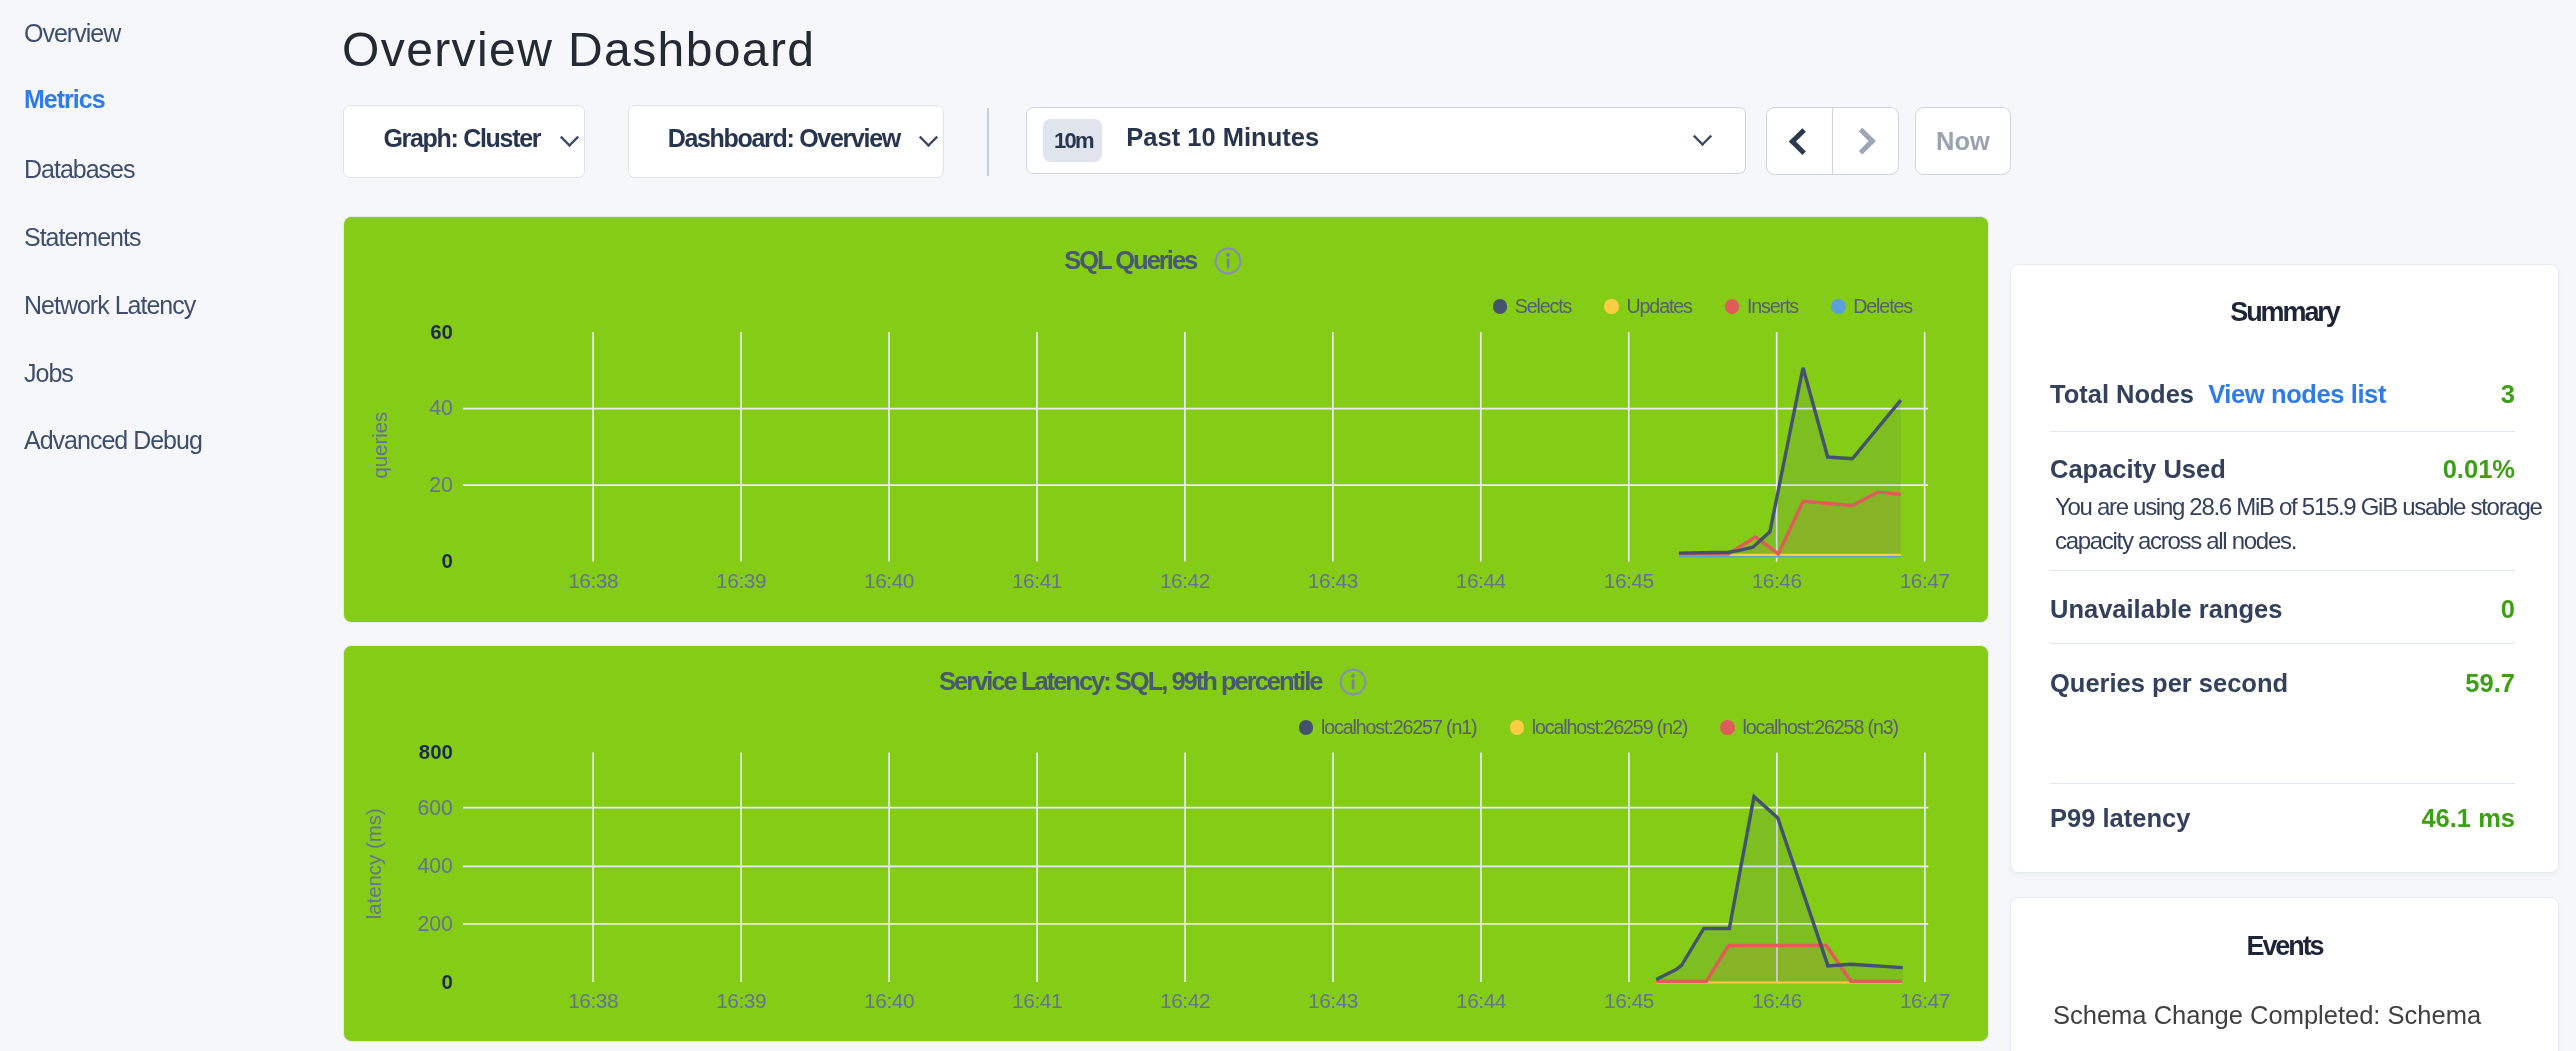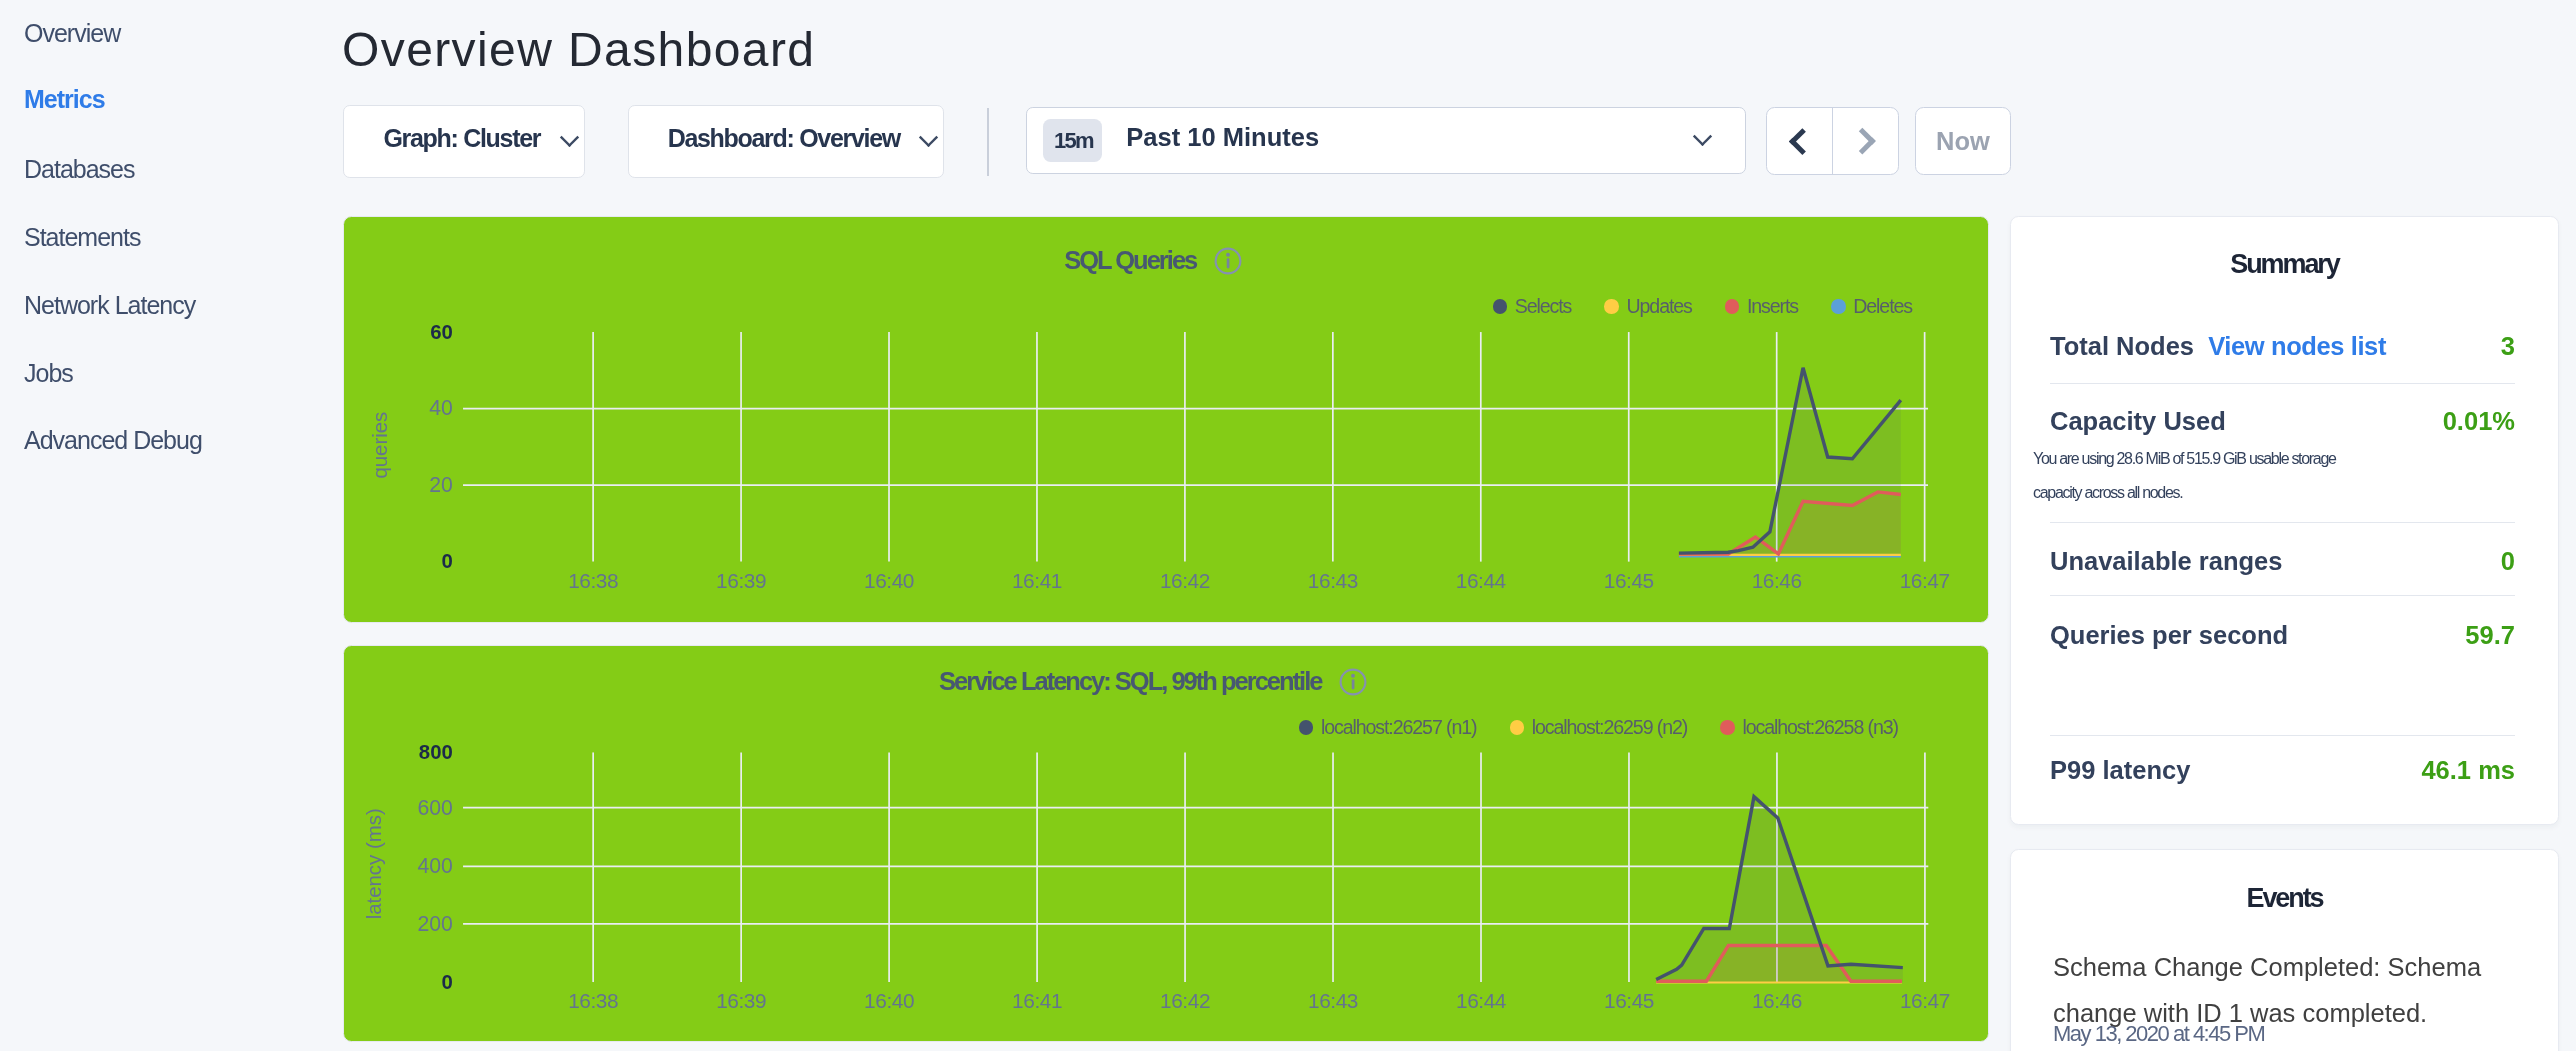--- a/index.html
+++ b/index.html
@@ -29,27 +29,27 @@
 
 .panel { position:absolute; left:343px; width:1646px; background:#84cc16; border:1.7px solid #e6eaf1; border-radius:8.5px; }
 #chart1 { top:216px; height:407px; }
 #chart2 { top:645px; height:397px; }
 .ctitle { position:absolute; width:100%; text-align:center; font-size:25.5px; letter-spacing:-2px; font-weight:bold; color:#475872; padding-right:25.5px; }
 .ctitle .ic { display:inline-block; vertical-align:-6px; margin-left:18px; }
 .legend { position:absolute; right:76px; display:flex; gap:33px; align-items:center; }
 .legend .it { display:flex; align-items:center; font-size:19.6px; letter-spacing:-1.1px; color:#575f6b; }
 .legend .dot { width:14.5px; height:14.5px; border-radius:50%; margin-right:7.7px; }
 
-.card { position:absolute; left:2010px; width:549px; background:#fff; border:0.9px solid #e7eaf1; border-radius:8.5px; box-shadow:0 2.6px 5.1px rgba(30,40,60,0.04); }
+.card { position:absolute; left:2010px; width:549px; background:#fff; border:0.9px solid #e7eaf1; border-radius:8.5px; box-shadow:0 2.6px 5.1px rgba(30,40,60,0.04);margin-top:48px; }
 #summary { top:216px; height:609px; }
 #events { top:849px; height:221px; }
 .cardtitle { position:absolute; width:100%; text-align:center; font-size:27px; letter-spacing:-2.1px; font-weight:bold; color:#1d2536; }
 .srow-label { position:absolute; left:39px; font-size:25.5px; font-weight:bold; color:#33415c; white-space:nowrap; }
 .srow-value { position:absolute; right:43px; font-size:25.5px; font-weight:bold; color:#3c9f15; }
-.srow-sub { position:absolute; left:22px; width:493px; font-size:16px; letter-spacing:-1.3px; color:#33415c; line-height:34px; }
+.srow-sub { position:absolute; left:44px; width:493px; font-size:24px; letter-spacing:-1.3px; color:#33415c; line-height:34px; }
 .sdivider { position:absolute; left:39px; right:43px; height:0.9px; background:#e3e7ee; }
 .viewlink { font-weight:bold; color:#2f7ce8; letter-spacing:-0.4px; }
 .evtext { position:absolute; left:42px; width:476px; font-size:25.5px; color:#404040; line-height:46px; }
 .evdate { position:absolute; left:42px; font-size:22px; letter-spacing:-1.5px; color:#5a6784; }
 </style>
 </head>
 <body>
 <div class="nav">
   <a style="top:18.7px;">Overview</a>
   <a style="top:85px;" class="active">Metrics</a>
@@ -64,21 +64,21 @@
 <div class="dd" style="left:343px; width:242px;">
     <span class="lbl" style="margin-left:33px;">Graph: Cluster</span>
     <span class="chev"></span>
   </div>
 <div class="dd" style="left:628px; width:316px;">
     <span class="lbl" style="margin-left:33px;">Dashboard: Overview</span>
     <span class="chev"></span>
   </div>
 <div class="vdivider"></div>
 <div class="timebox">
-    <span class="badge10m">15m</span>
+    <span class="badge10m">10m</span>
     <span class="timetext">Past 10 Minutes</span>
     <span class="chev" style="margin-left:auto; margin-right:34px;"></span>
   </div>
 <div class="btngroup">
     <div class="half">
       <span class="arrow left"></span>
     </div>
     <div class="sep"></div>
     <div class="half">
       <span class="arrow right"></span>

